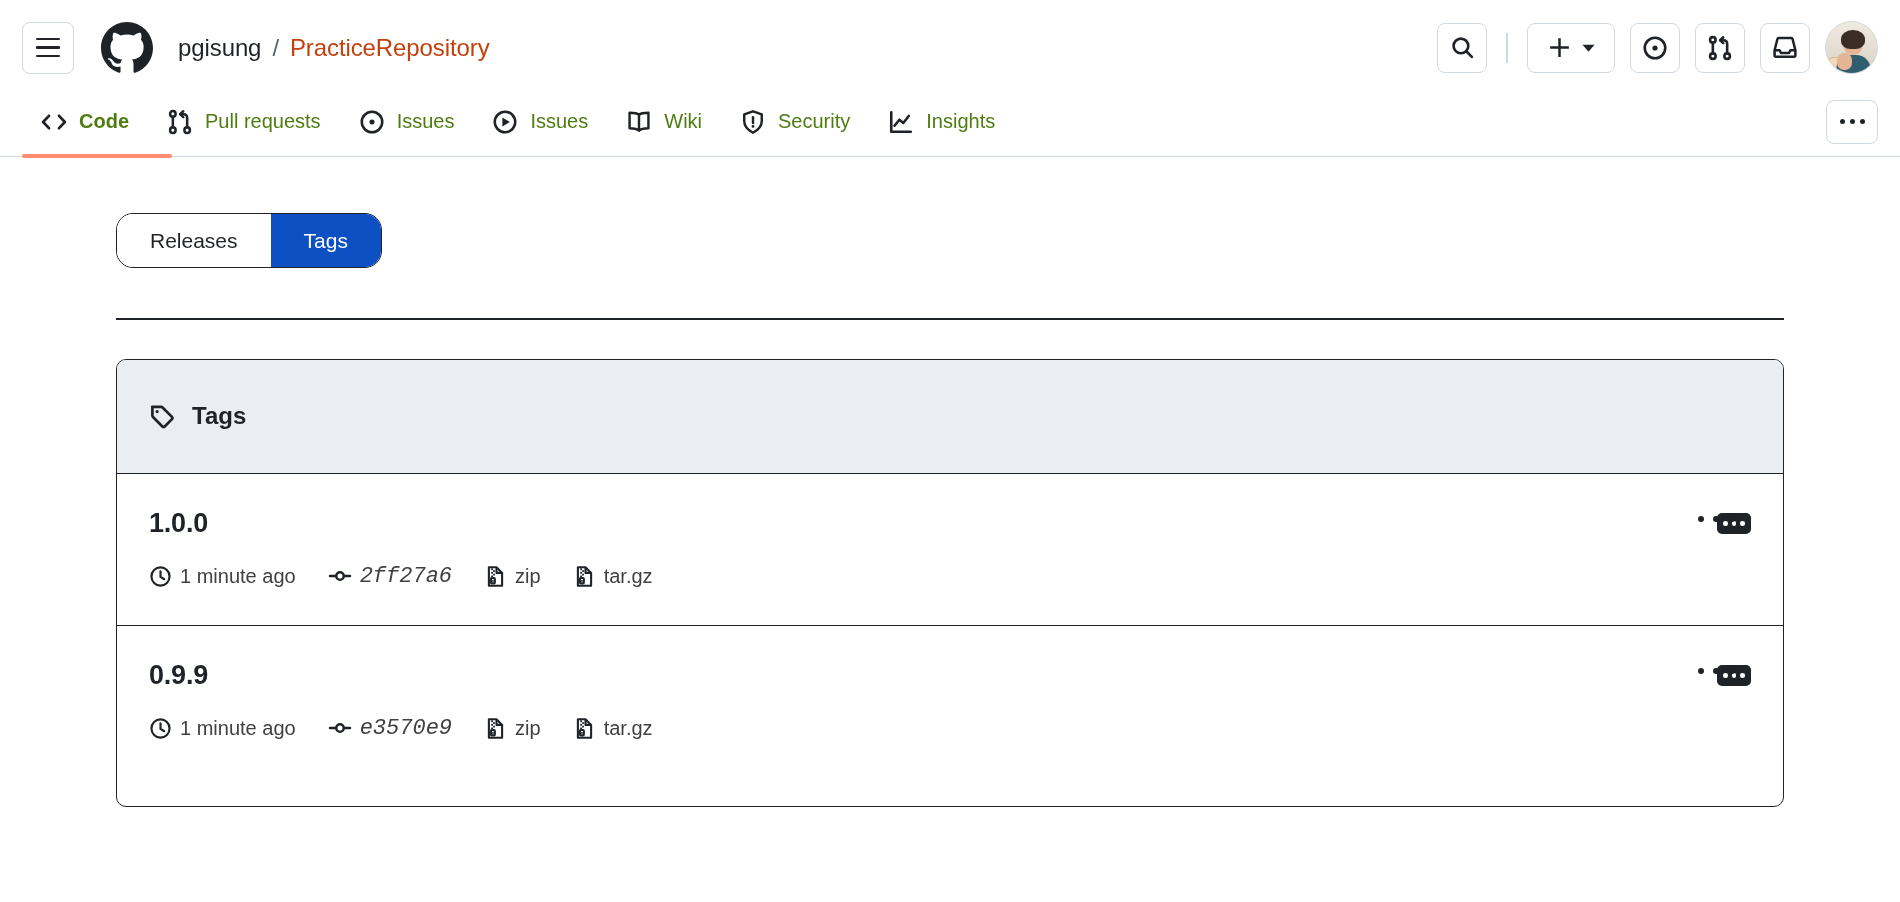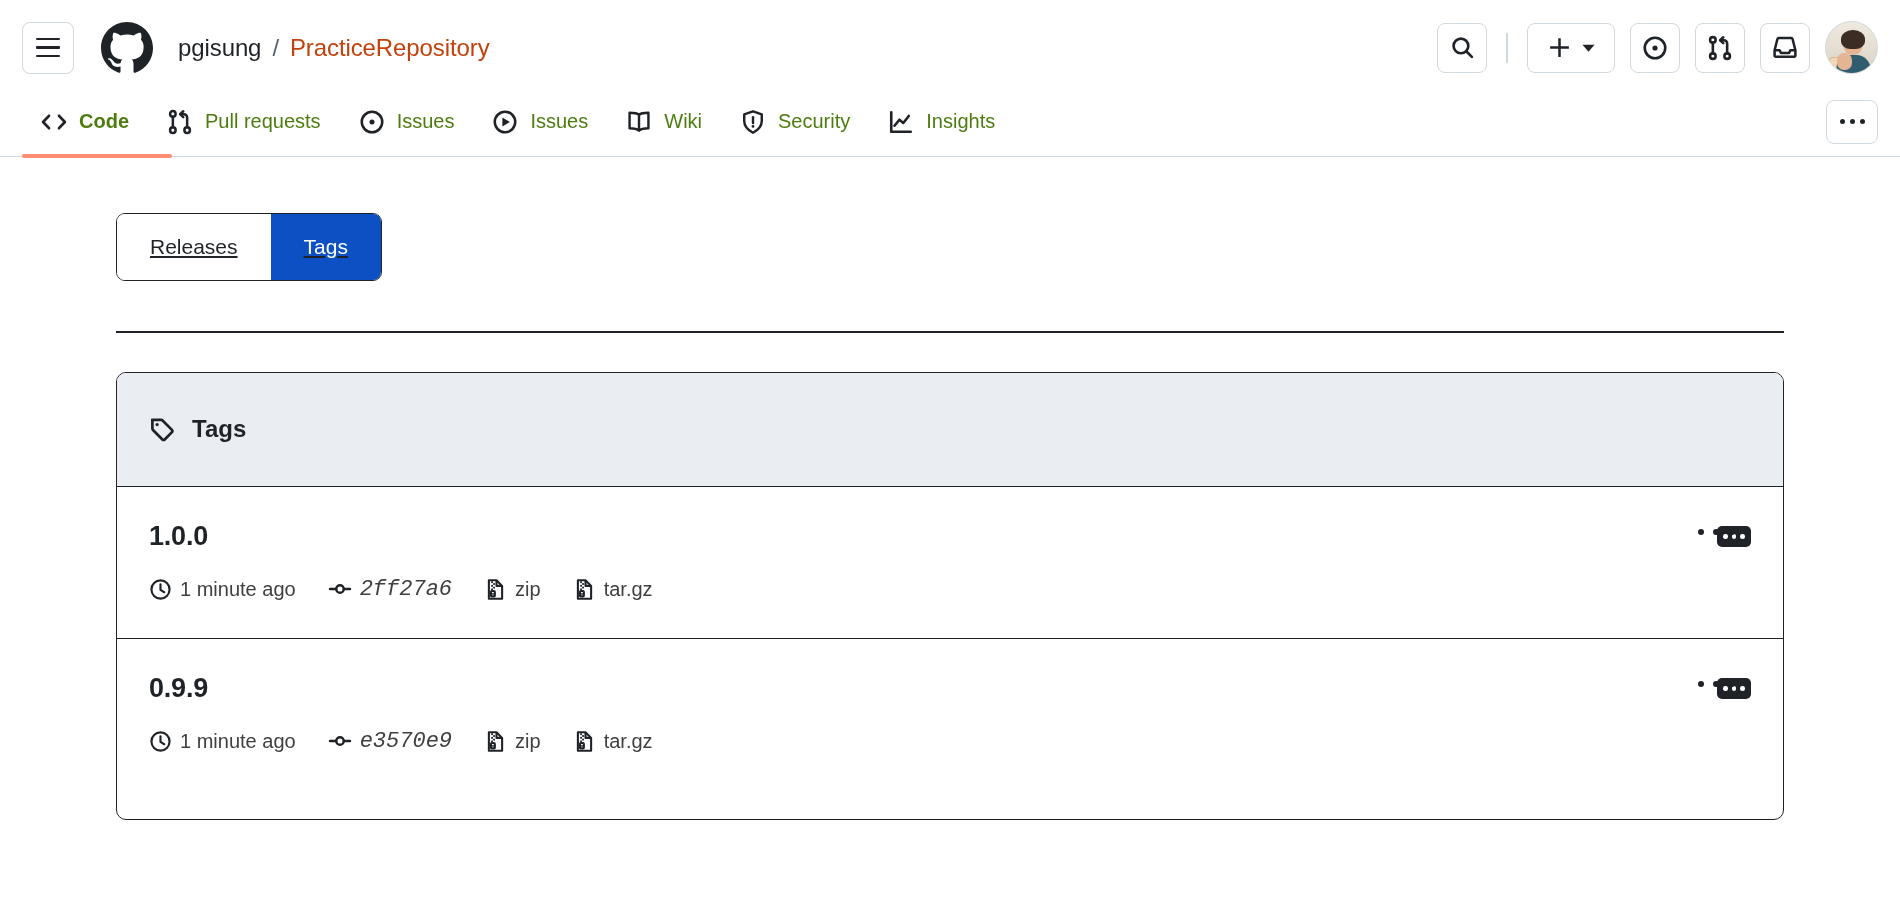--- a/index.html
+++ b/index.html
@@ -134,24 +134,23 @@
   .content-inner {
     margin: 0 auto;
     padding-left: 116px;
     padding-right: 116px;
     padding-top: 56px;
   }
 
   .seg-control {
     display: inline-flex;
     border: 1.7px solid #1f2328;
-    border-radius: 9px;
+    border-radius: 17px;
     overflow: hidden;
-    height: 68px;
-    text-decoration: underline;
+    height: 55px;
   }
   .seg-btn {
     display: flex; align-items: center; justify-content: center;
     padding: 0 33px;
     font-size: 21px;
     cursor: pointer;
     background: #ffffff;
     color: #1f2328;
     font-weight: 400;
   }

